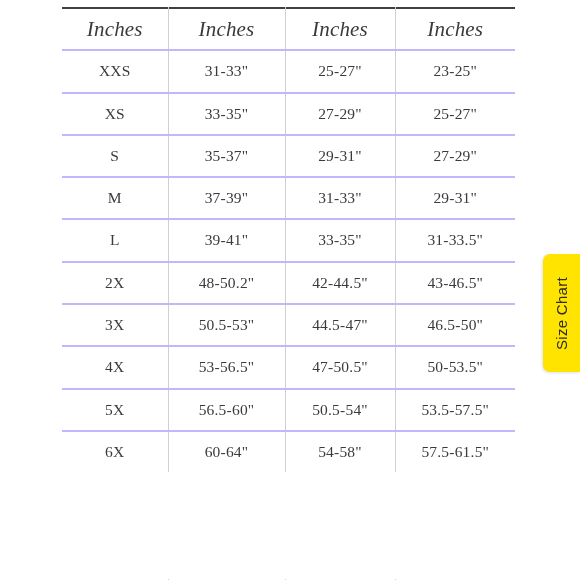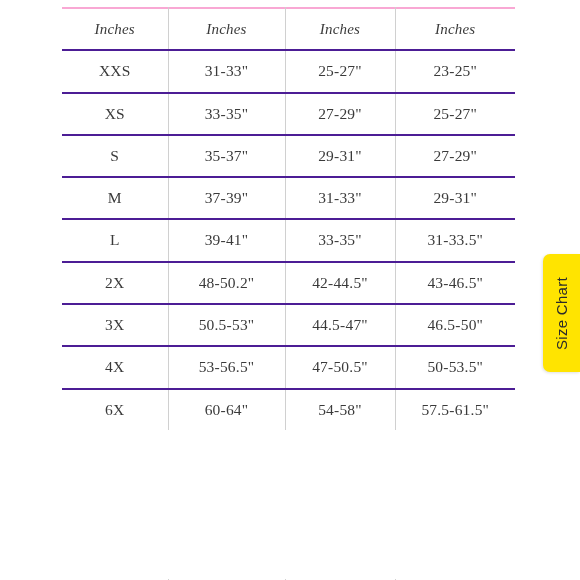--- a/index.html
+++ b/index.html
@@ -41,21 +41,21 @@
   table.size-table col.c1 { width: 117px; }
   table.size-table col.c2 { width: 110px; }
   table.size-table col.c3 { width: 120px; }
 
   table.size-table tr {
     height: 40.3px;
   }
 
   table.size-table td,
   table.size-table th {
-    border-top: 2px solid #4c1d95;
+    border-top: 2px solid #c4b5fd;
     border-right: 1px solid #d0d0d0;
     padding: 0;
     margin: 0;
     text-align: center;
     vertical-align: middle;
     color: #3a3a3a;
     font-weight: normal;
     font-size: 15.5px;
     letter-spacing: 0.2px;
     background: #ffffff;
@@ -65,23 +65,23 @@
   }
 
   table.size-table td:last-child,
   table.size-table th:last-child {
     border-right: none;
   }
 
   
   table.size-table thead th {
     font-style: italic;
-    font-size: 15px;
+    font-size: 21px;
     color: #3a3a3a;
-    border-top: 2px solid #f9a8d4;
+    border-top: 2px solid #404040;
   }
 
   table.size-table tbody tr td {
     font-style: normal;
   }
 
   
   table.size-table tbody tr:last-child td {
     border-bottom: none;
   }
@@ -196,20 +196,26 @@
           <td>44.5-47"</td>
           <td>46.5-50"</td>
         </tr>
         <tr>
           <td>4X</td>
           <td>53-56.5"</td>
           <td>47-50.5"</td>
           <td>50-53.5"</td>
         </tr>
         <tr>
+          <td>5X</td>
+          <td>56.5-60"</td>
+          <td>50.5-54"</td>
+          <td>53.5-57.5"</td>
+        </tr>
+        <tr>
           <td>6X</td>
           <td>60-64"</td>
           <td>54-58"</td>
           <td>57.5-61.5"</td>
         </tr>
       </tbody>
     </table>
 
     <div class="bottom-stub" style="left:106px; top:572px; height:18px;"></div>
     <div class="bottom-stub" style="left:223px; top:572px; height:18px;"></div>

